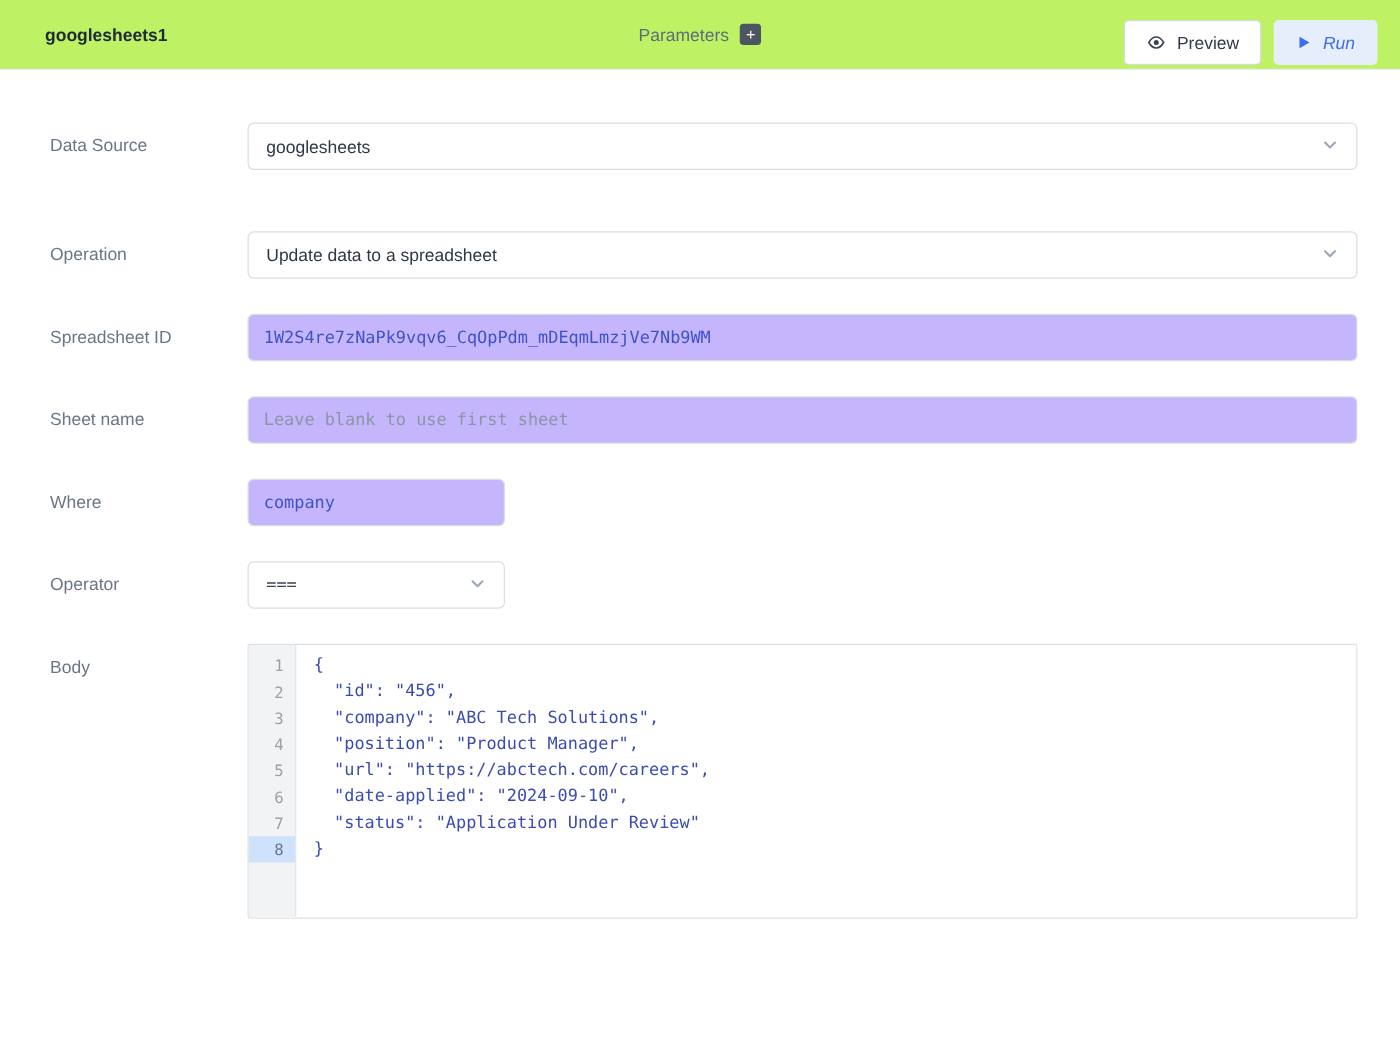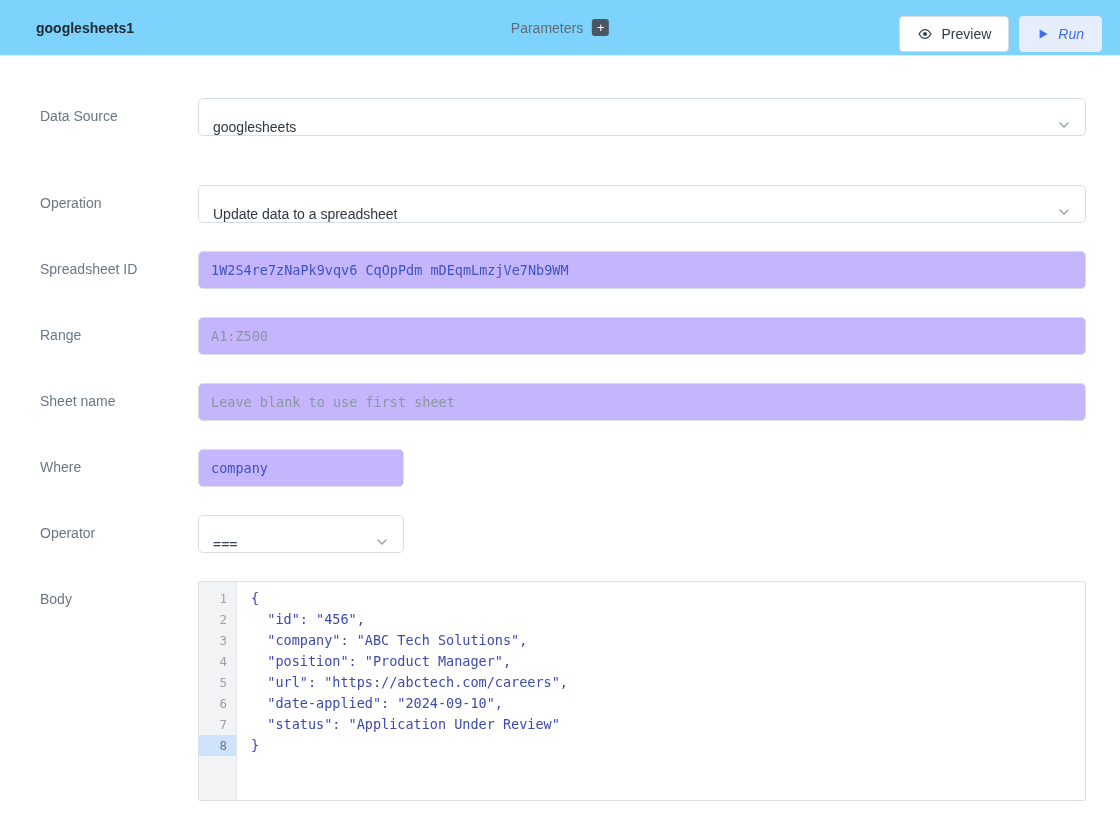--- a/index.html
+++ b/index.html
@@ -1,20 +1,20 @@
 <!DOCTYPE html>
 <html><head>
 <meta charset="utf-8">
 <style>
   * { margin:0; padding:0; box-sizing:border-box; }
   html,body { width:1120px; height:830px; overflow:hidden; background:#fff;
     font-family:"Liberation Sans", sans-serif; }
 
   
-  .header { height:56px; background:#7dd3fc; border-bottom:1px solid #e8eaee;
+  .header { height:56px; background:#bef264; border-bottom:1px solid #e8eaee;
     display:flex; align-items:center; padding:0 18px; position:relative; }
   .header-title { margin-left:18px; font-size:14px; font-weight:700; color:#212b36; }
   .params-group { position:absolute; left:50%; transform:translateX(-50%);
     display:flex; align-items:center; gap:9px; }
   .params-label { font-size:14px; color:#5f6b7a; }
   .plus-btn { width:17px; height:17px; background:#4c5663; border:none; border-radius:3px;
     color:#fff; font-size:13px; line-height:15px; text-align:center; cursor:pointer;
     display:flex; align-items:center; justify-content:center; padding:0; }
   .actions { margin-left:auto; display:flex; align-items:center; gap:10px; }
   .btn { height:36px; display:inline-flex; align-items:center; gap:9px; padding:0 17px;
@@ -24,21 +24,21 @@
 
   
   .main { padding:42px 34px 0 40px; }
   .row { display:flex; margin-bottom:28px;gap:16px; }
   .row.first { margin-bottom:49px; }
   .row.last { margin-bottom:0; }
   .row-label { width:142px; flex:none; padding-top:10px; font-size:14px; color:#6b7684; }
   .control { flex:1; min-width:0; }
 
   .select { height:38px; border:1px solid #d9dee3; border-radius:5px; background:#fff;
-    display:flex; align-items:flex-end; justify-content:space-between; padding:0 14px;
+    display:flex; align-items:center; justify-content:space-between; padding:0 14px;
     font-size:14px; color:#2e3742; cursor:pointer; }
   .select.small { width:206px; }
   .mono-dark { font-family:"DejaVu Sans Mono", monospace; font-size:13.5px; color:#3a4350; }
 
   .text-input { height:38px; width:100%; border:1px solid #d9dee3; border-radius:5px;
     background:#c4b5fd; padding:0 12px; font-family:"DejaVu Sans Mono", monospace;
     font-size:13.5px; color:#4053c4; outline:none; }
   .text-input::placeholder { color:#8c96a3; opacity:1; }
   .text-input.small { width:206px; }
 
@@ -120,26 +120,20 @@
     </div>
   </div>
 
   <div class="row">
     <div class="row-label">Spreadsheet ID</div>
     <div class="control">
       <input class="text-input" type="text" value="1W2S4re7zNaPk9vqv6_CqOpPdm_mDEqmLmzjVe7Nb9WM" style="">
     </div>
   </div>
 
-  <div class="row">
-    <div class="row-label">Range</div>
-    <div class="control">
-      <input class="text-input" type="text" placeholder="A1:Z500" style="">
-    </div>
-  </div>
 
   <div class="row">
     <div class="row-label">Sheet name</div>
     <div class="control">
       <input class="text-input" type="text" placeholder="Leave blank to use first sheet" style="">
     </div>
   </div>
 
   <div class="row">
     <div class="row-label">Where</div>

